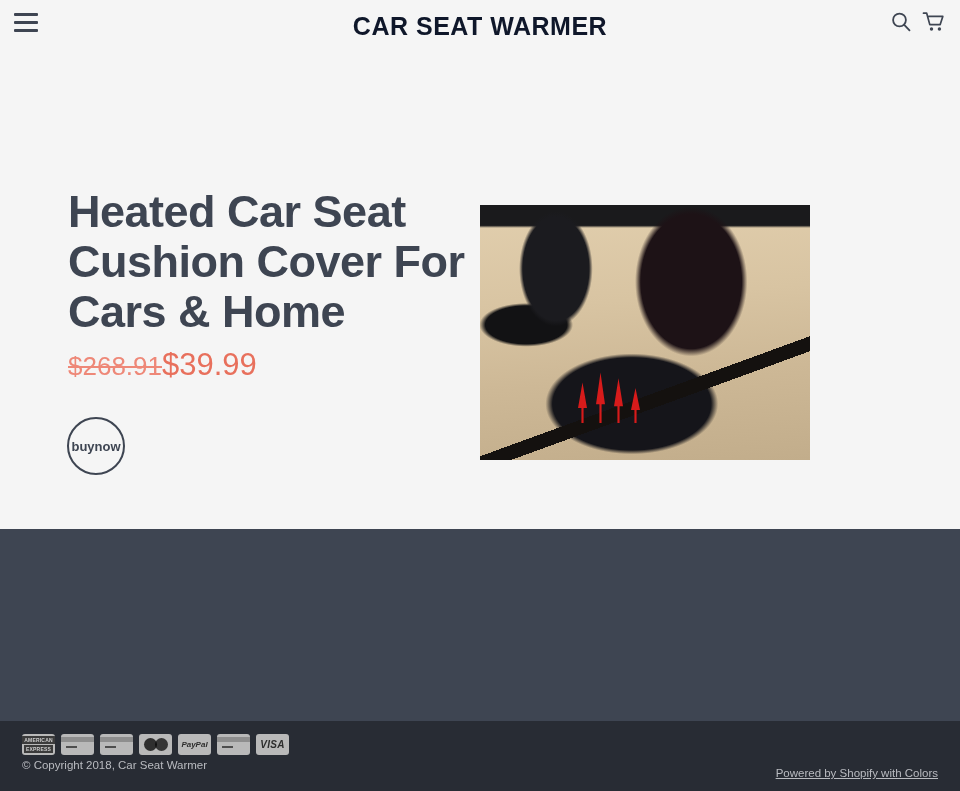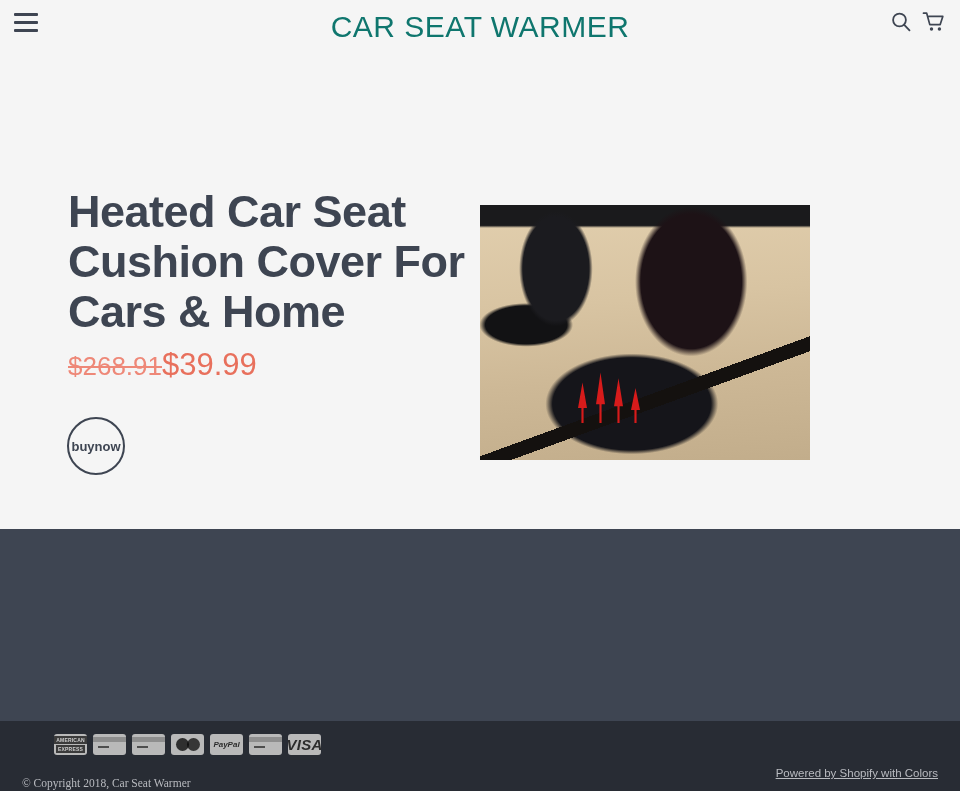--- a/index.html
+++ b/index.html
@@ -22,24 +22,24 @@
   .hamburger {
     position: absolute; left: 14px; top: 13px;
     width: 24px; height: 19px;
     display: flex; flex-direction: column; justify-content: space-between;
     cursor: pointer;
   }
   .hamburger span { display: block; height: 3px; background: #3e4552; border-radius: 1px; }
   .brand-title {
     width: 100%;
     text-align: center;
-    font-size: 30px;
-    font-weight: normal;
+    font-size: 25px;
+    font-weight: bold;
     letter-spacing: 0.5px;
-    color: #0f766e;
+    color: #0f172a;
     line-height: 53px;
   }
   .header-icons {
     position: absolute; right: 14px; top: 11px;
     display: flex; align-items: center; gap: 10px;
   }
   .header-icons svg { display: block; cursor: pointer; }
 
   
   .hero {
@@ -136,21 +136,21 @@
 
   
   .bottom-bar {
     background: #282c34;
     height: 70px;
     position: relative;
   }
   .pay-icons {
     position: absolute;
     left: 22px; top: 13px;
-    display: flex; gap: 6px; margin-left: 32px;
+    display: flex; gap: 6px;
   }
   .pay {
     width: 33px; height: 21px;
     border-radius: 3px;
     background: #b9b9b9;
     position: relative;
     overflow: hidden;
     font-size: 6.5px;
     font-weight: bold;
     color: #2d2d2d;
@@ -184,27 +184,26 @@
     padding: 1px 2px; margin: 0.5px 0; letter-spacing: 0.2px;
   }
   .mc-circles { position: relative; width: 24px; height: 13px; }
   .mc-circles i {
     position: absolute; top: 0; width: 13px; height: 13px;
     border-radius: 50%; background: #2f2f2f;
   }
   .mc-circles i.l { left: 0; }
   .mc-circles i.r { right: 0; background: #4a4a4a; mix-blend-mode: multiply; }
   .pay-paypal { font-size: 8px; font-style: italic; font-weight: bold; }
-  .pay-visa { font-size: 15px; font-weight: bold; font-style: italic; letter-spacing: 0.3px; }
+  .pay-visa { font-size: 10px; font-weight: bold; font-style: italic; letter-spacing: 0.3px; }
   .copyright {
     position: absolute;
-    left: 22px; top: 56px;
+    left: 22px; top: 38px;
     color: #b9bbc0;
     font-size: 11.5px;
-    font-family: Liberation Serif, serif;
   }
   .powered {
     position: absolute;
     right: 22px; top: 46px;
     color: #b9bbc0;
     font-size: 11.5px;
     text-decoration: underline;
   }
 </style>
 </head>

